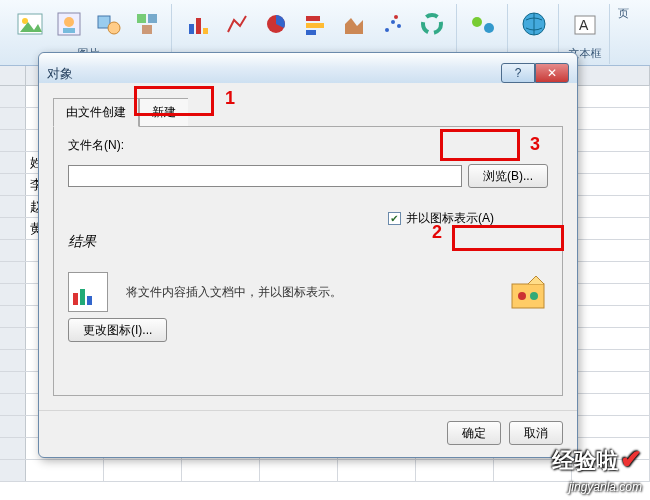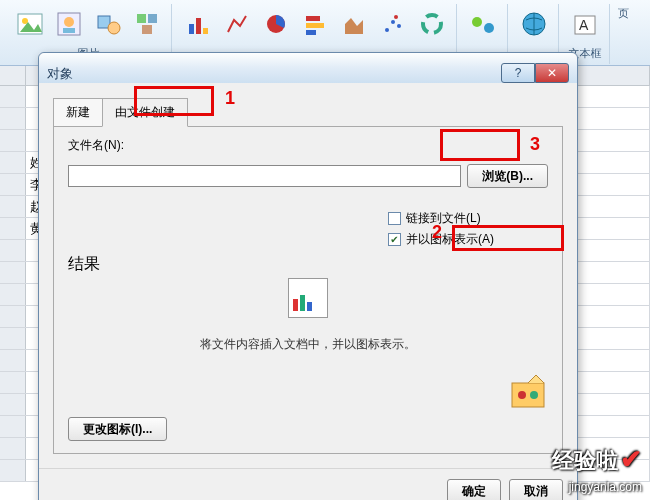--- a/index.html
+++ b/index.html
@@ -31,29 +31,29 @@
 
 .tabs { display: flex; margin-top: 6px; }
 .tab { padding: 5px 12px; font-size: 12px; border: 1px solid #aaa; background: #f7f7f7; position: relative; top: 1px; }
 .tab.first { border-right: none; }
 .tab.active { background: #f0f0f0; border-bottom: 1px solid #f0f0f0; }
 .panel { border: 1px solid #aaa; padding: 10px 14px 12px; min-height: 270px; background: #f0f0f0; }
 
 .fld-label { font-size: 12px; margin-bottom: 10px; }
 .fld-row { display: flex; gap: 6px; align-items: center; }
 .txtinput { flex: 1; height: 22px; border: 1px solid #888; background: #fff; font-size: 12px; padding: 0 4px; }
-.btn { height: 24px; border: 1px solid #8a8a8a; background: linear-gradient(#fdfdfd,#e6e6e6); font-size: 12px; padding: 0 14px; border-radius: 3px; cursor: pointer; font-weight: bold; }
+.btn { height: 24px; border: 1px solid #8a8a8a; background: linear-gradient(#fdfdfd,#e6e6e6); font-size: 12px; padding: 0 14px; border-radius: 3px; cursor: pointer; }
 
 .chk-area { margin: 22px 0 6px 320px; }
 .chk-row { display: flex; align-items: center; gap: 5px; font-size: 12px; margin-bottom: 4px; }
 .chk { width: 13px; height: 13px; border: 1px solid #6b8aab; background: #fff; display: inline-flex; align-items: center; justify-content: center; font-size: 10px; color: #2a6b2a; }
 
 .result { }
-.result .lbl { font-size: 16px; margin-bottom: 3px; }
-.result-body { display: flex; align-items: center; gap: 18px; flex-direction: column; }
+.result .lbl { font-size: 14px; margin-bottom: 21px; font-style: italic; }
+.result-body { display: flex; align-items: center; gap: 18px; }
 .result-icon { width: 40px; height: 40px; border: 1px solid #999; background: #fff; position: relative; }
 .result-icon .bar { position: absolute; left: 4px; top: 20px; width: 5px; height: 12px; background: #d33; }
 .result-icon .bar.b2 { left: 11px; height: 16px; top: 16px; background: #2a7; }
 .result-icon .bar.b3 { left: 18px; height: 9px; top: 23px; background: #36c; }
 .result-text { font-size: 12px; color: #333; }
 .pkg-icon { margin-left: auto; width: 40px; height: 40px; }
 
 .change-row { display: flex; margin-top: 6px; }
 .dlg-actions { display: flex; justify-content: flex-end; gap: 8px; padding: 10px 14px 12px; border-top: 1px solid #d6d6d6; }
 
@@ -62,21 +62,21 @@
 .rb2 { top: 225px; left: 452px; width: 112px; height: 26px; }
 .rb3 { top: 129px; left: 440px; width: 80px; height: 32px; }
 .anno { position: absolute; color: #e40606; font-size: 18px; font-weight: bold; pointer-events: none; }
 .a1 { top: 88px; left: 225px; }
 .a2 { top: 222px; left: 432px; }
 .a3 { top: 134px; left: 530px; }
 
 .watermark { position: absolute; right: 8px; bottom: 6px; display: flex; align-items: baseline; gap: 4px; color: #fff; text-shadow: 1px 1px 2px #000, -1px -1px 2px #000; font-weight: bold; justify-content: flex-end; }
 .watermark .zh { font-size: 22px; }
 .watermark .chk2 { color: #e33; font-size: 26px; }
-.watermark .url { font-size: 12px; font-weight: normal; }
+.watermark .url { font-size: 12px; font-style: italic; font-weight: normal; }
 .wm-wrap { display: flex; flex-direction: column; align-items: flex-end; }
 </style>
 </head>
 <body>
 
 <div class="ribbon">
   <div class="rb-group">
     <div class="rb-icons">
       <div class="rb-big">
           <svg width="28" height="28">
@@ -402,35 +402,31 @@
 <div class="dialog">
   <div class="titlebar">
     <span class="t">对象</span>
     <div class="winbtns">
       <div class="winbtn help">?</div>
       <div class="winbtn close">✕</div>
     </div>
   </div>
   <div class="body">
     <div class="tabs">
+      <div class="tab active">由文件创建</div>
       <div class="tab first">新建</div>
-      <div class="tab active">由文件创建</div>
     </div>
     <div class="panel">
       <div class="fld-label">文件名(N):</div>
       <div class="fld-row">
         <input class="txtinput" value="" style="">
         <button class="btn">浏览(B)...</button>
       </div>
 
       <div class="chk-area">
-        <div class="chk-row">
-          <span class="chk"></span>
-          <span>链接到文件(L)</span>
-        </div>
         <div class="chk-row">
           <span class="chk">✔</span>
           <span>并以图标表示(A)</span>
         </div>
       </div>
 
       <div class="result">
         <div class="lbl">结果</div>
         <div class="result-body">
           <div class="result-icon">

